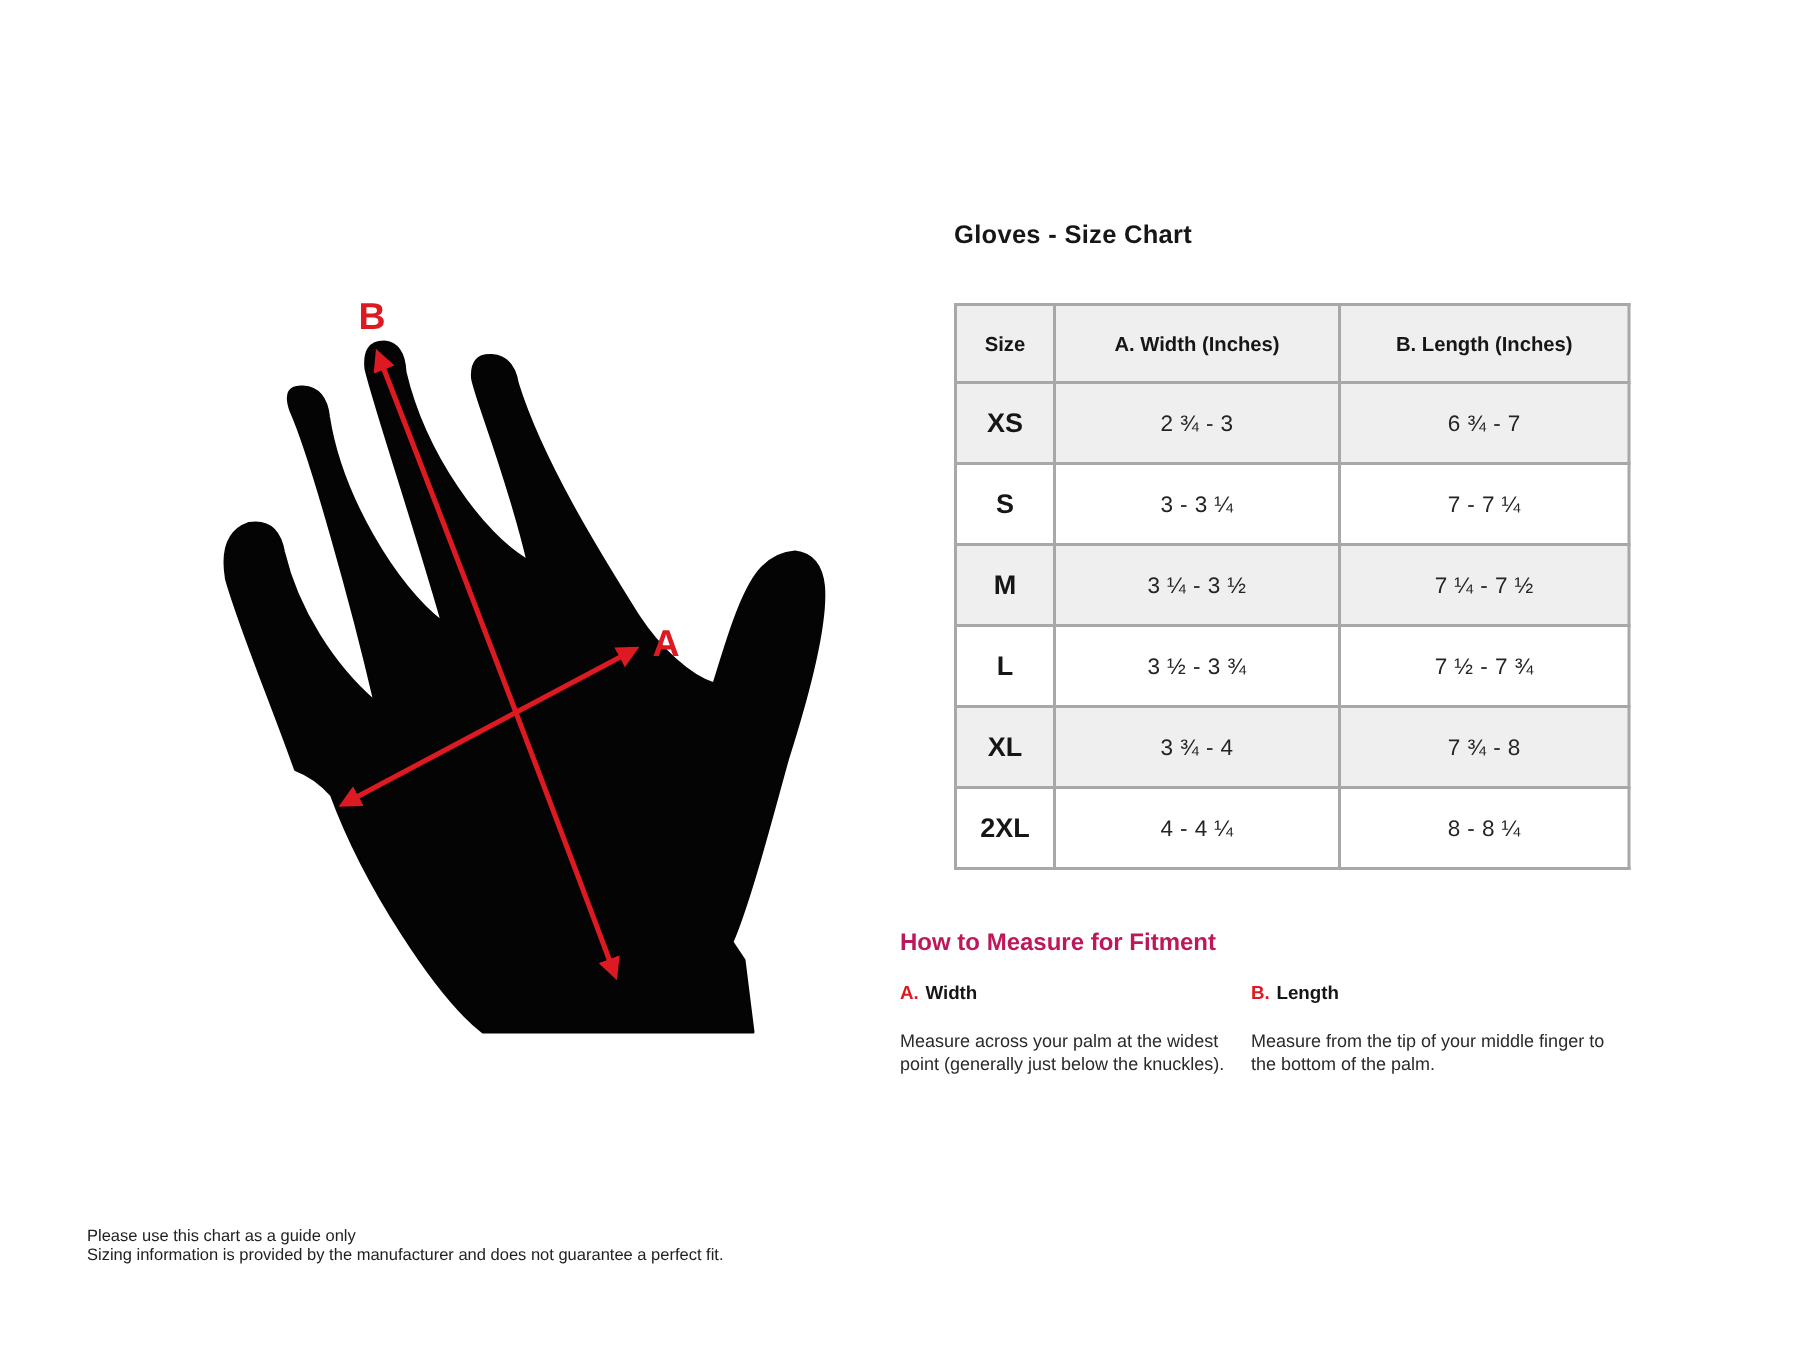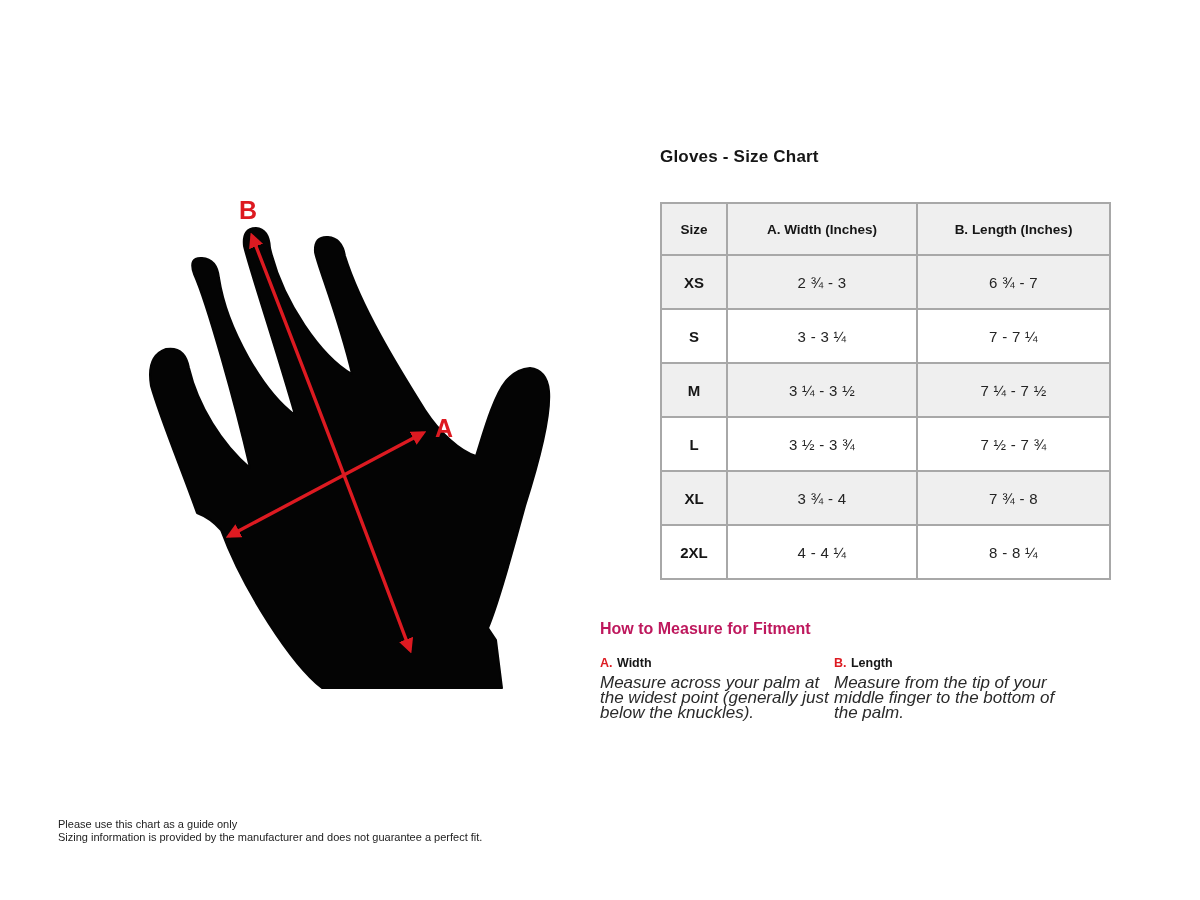--- a/index.html
+++ b/index.html
@@ -12,21 +12,21 @@
   }
   .page { position: relative; width: 1200px; height: 900px; background: #fff; }
 
   
   .logo-wrap { position: absolute; left: 57px; top: 50px; width: 145px; height: 74px; }
 
   
   .hand-wrap { position: absolute; left: 100px; top: 185px; width: 490px; height: 525px; }
 
   
-  .right-col { position: absolute; left: 616px; top: 146px; width: 452px; padding-left: 44px; }
+  .right-col { position: absolute; left: 592px; top: 146px; width: 452px; padding-left: 44px; }
   .chart-title {
     font-size: 17px; font-weight: bold; letter-spacing: .2px;
     color: #161616; line-height: 22px;
   }
   table.size-table {
     margin-top: 34px;
     border-collapse: collapse;
     width: 449px;
     table-layout: fixed;
   }
@@ -38,32 +38,32 @@
     text-align: center; vertical-align: middle;
     background: #ffffff;
   }
   table.size-table thead th {
     height: 52px; font-size: 13.5px; font-weight: bold; color: #161616;
     background: var(--row-alt-bg, #efefef);
   }
   table.size-table tbody tr { height: 54px; }
   table.size-table tbody tr:nth-child(odd) th,
   table.size-table tbody tr:nth-child(odd) td { background: var(--row-alt-bg, #efefef); }
-  table.size-table tbody th { font-size: 15px; font-weight: bold; color: #161616; }
+  table.size-table tbody th { font-size: 18px; font-weight: bold; color: #161616; }
   table.size-table tbody td { font-size: 15px; font-weight: 400; color: #242424; letter-spacing: .3px; }
 
   
   .measure { position: absolute; left: 600px; top: 617px; width: 470px; }
   .measure-title { font-size: 16px; font-weight: bold; color: #be185d; line-height: 24px; }
   .measure-cols { display: flex; margin-top: 12px; }
   .measure-item { width: 232px; }
   .measure-item + .measure-item { margin-left: 2px; width: 236px; }
   .measure-key { color: var(--accent-red, #dd1a21); font-weight: bold; font-size: 12.5px; }
   .measure-name { color: #161616; font-weight: bold; font-size: 12.5px; }
-  .measure-desc { margin-top: 4px; font-size: 17px; line-height: 15px; color: #2a2a2a; font-style: italic; }
+  .measure-desc { margin-top: 16px; font-size: 12px; line-height: 15px; color: #2a2a2a; }
 
   
   .footer { position: absolute; left: 58px; top: 818px; font-size: 11px; line-height: 12.5px; color: #222; }
 </style>
 </head>
 <body>
 
 <div class="page">
 
 

